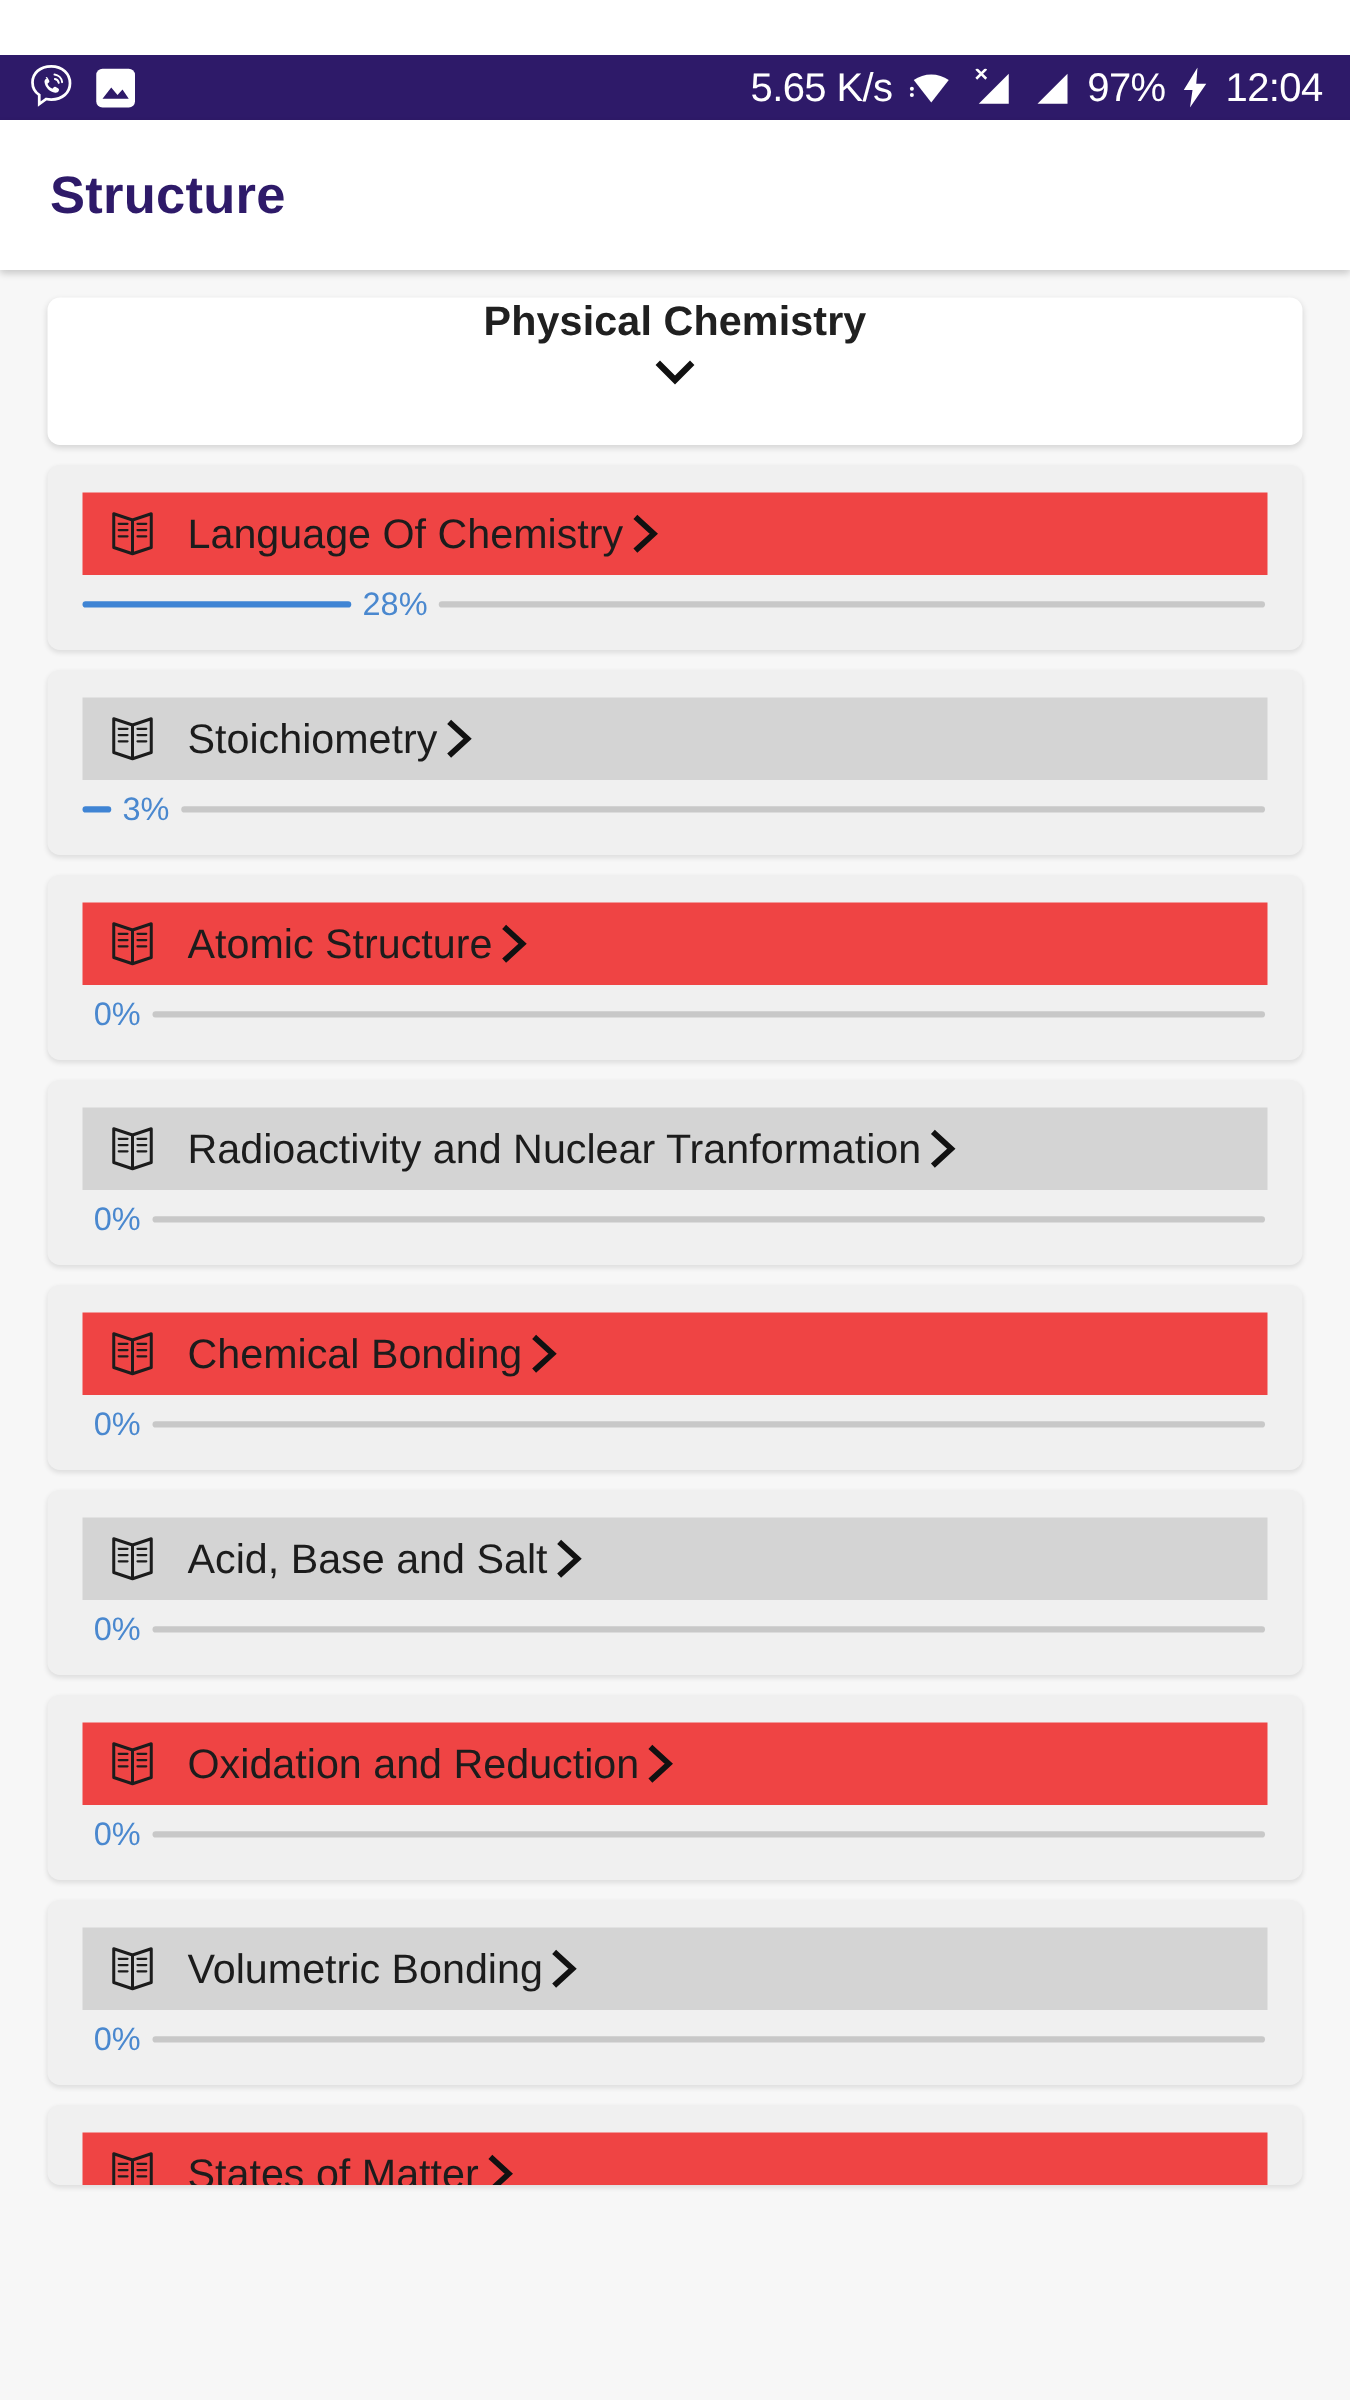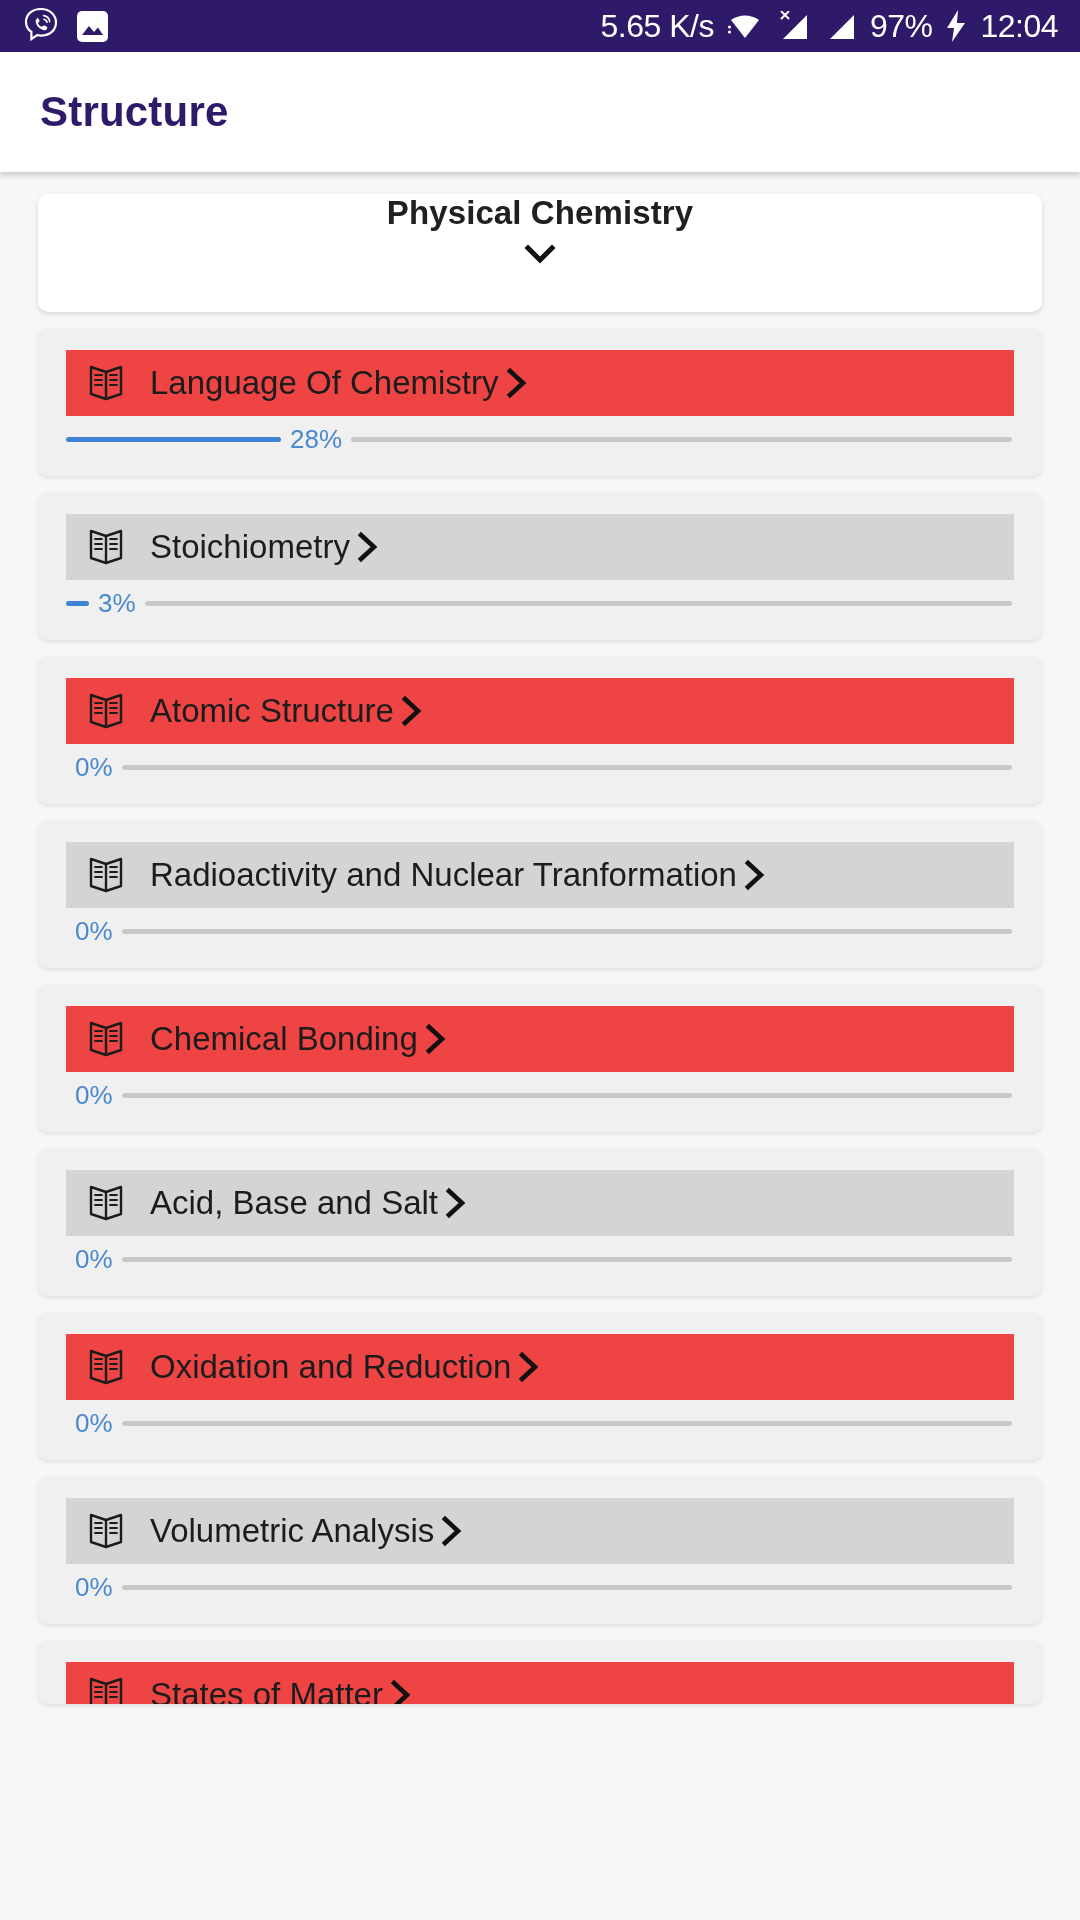--- a/index.html
+++ b/index.html
@@ -11,20 +11,21 @@
   }
 
   
   .status-bar{
     height:52px;
     background:#2e1a69;
     display:flex;
     align-items:center;
     padding:0 22px;
     color:#ffffff;
+    margin-top:44px;
   }
   .sb-left{ display:flex; align-items:center; gap:16px; }
   .sb-right{ margin-left:auto; display:flex; align-items:center; gap:13px; }
   .sb-text{ font-size:32px; font-weight:400; letter-spacing:-0.5px; line-height:1; }
 
   .icon-viber{ width:38px; height:38px; display:block; }
   .icon-photo{ width:33px; height:33px; display:block; }
   .icon-wifi{ width:36px; height:30px; display:block; }
   .icon-sig{ width:34px; height:30px; display:block; }
   .icon-bolt{ width:22px; height:32px; display:block; }
@@ -375,21 +376,21 @@
 
   <div class="chapter">
     <div class="chapter-row pressed">
       <span>
         <svg class="book-icon" viewBox="0 0 40 38">
           <path d="M20 8 L5 3 v27 l15 5 15-5 V3 z" fill="none" stroke="#1c1c1c" stroke-width="2.4" stroke-linejoin="round"></path>
           <path d="M20 8 v27" fill="none" stroke="#1c1c1c" stroke-width="2.4"></path>
           <path d="M9 11h7M9 16h7M9 21h7M24 11h7M24 16h7M24 21h7" stroke="#1c1c1c" stroke-width="1.8" stroke-linecap="round"></path>
         </svg>
       </span>
-      <span class="chapter-label">Volumetric Analysis</span>
+      <span class="chapter-label">Volumetric Bonding</span>
       <span>
         <svg class="chev-right" viewBox="0 0 34 34">
           <path d="M11 5l13 12-13 12" fill="none" stroke="#111" stroke-width="4.6" stroke-linecap="square" stroke-linejoin="miter"></path>
         </svg>
       </span>
     </div>
     <div class="prog-row">
 
       <span class="prog-pct">0%</span>
       <span class="prog-track"></span>

